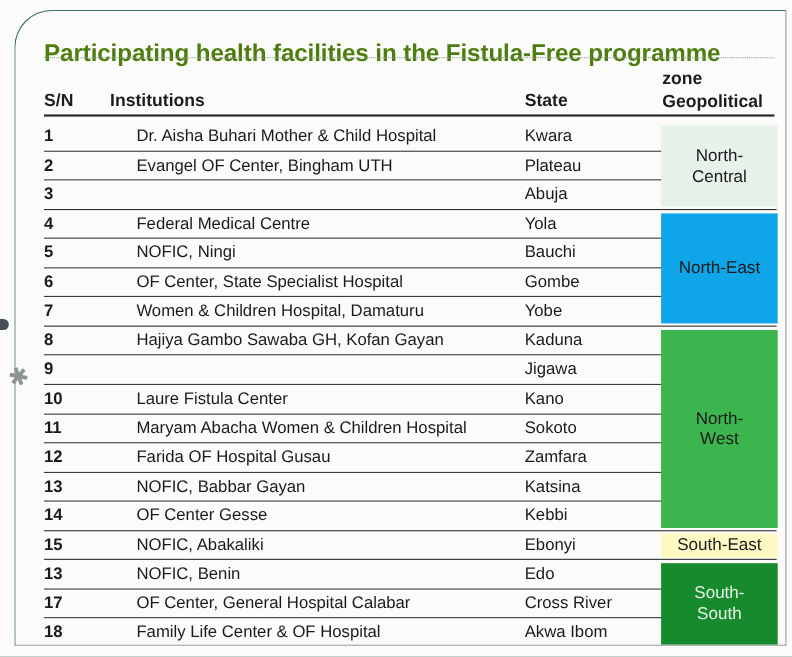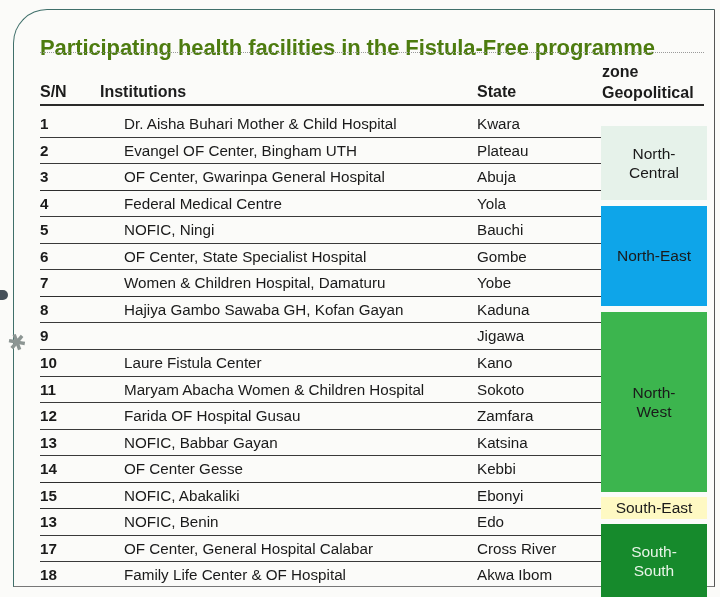--- a/index.html
+++ b/index.html
@@ -53,21 +53,20 @@
     }
     .group-line {
       position: absolute; left: 40px; width: 666px;
       border-top: 1.5px solid #2e2e2e;
     }
     .zone {
       position: absolute; left: 601px; width: 106px;
       display: flex; align-items: center; justify-content: center;
       text-align: center; font-size: 15.5px; line-height: 19px;
       color: #1a1a1a;
-      margin-top: 12px;
     }
     .bullet {
       position: absolute; left: 0; top: 290px; width: 8px; height: 10px;
       background: #45505a; border-radius: 0 5px 5px 0;
     }
     .star {
       position: absolute; left: 8px; top: 330px; font-size: 22px; color: #8c9593;
       transform: rotate(-20deg);
     }
   </style>
@@ -98,21 +97,20 @@
     </div>
     <div class="row-line" style="top: 136.55px;"></div>
     <div class="row" style="top: 137.55px;">
       <span class="sn">2</span>
       <span class="inst">Evangel OF Center, Bingham UTH</span>
       <span class="state">Plateau</span>
     </div>
     <div class="row-line" style="top: 163.1px;"></div>
     <div class="row" style="top: 164.1px;">
       <span class="sn">3</span>
-      <span class="inst">OF Center, Gwarinpa General Hospital</span>
       <span class="state">Abuja</span>
     </div>
     <div class="group-line" style="top: 189.65px;"></div>
     <div class="row" style="top: 190.65px;">
       <span class="sn">4</span>
       <span class="inst">Federal Medical Centre</span>
       <span class="state">Yola</span>
     </div>
     <div class="row-line" style="top: 216.2px;"></div>
     <div class="row" style="top: 217.2px;">

